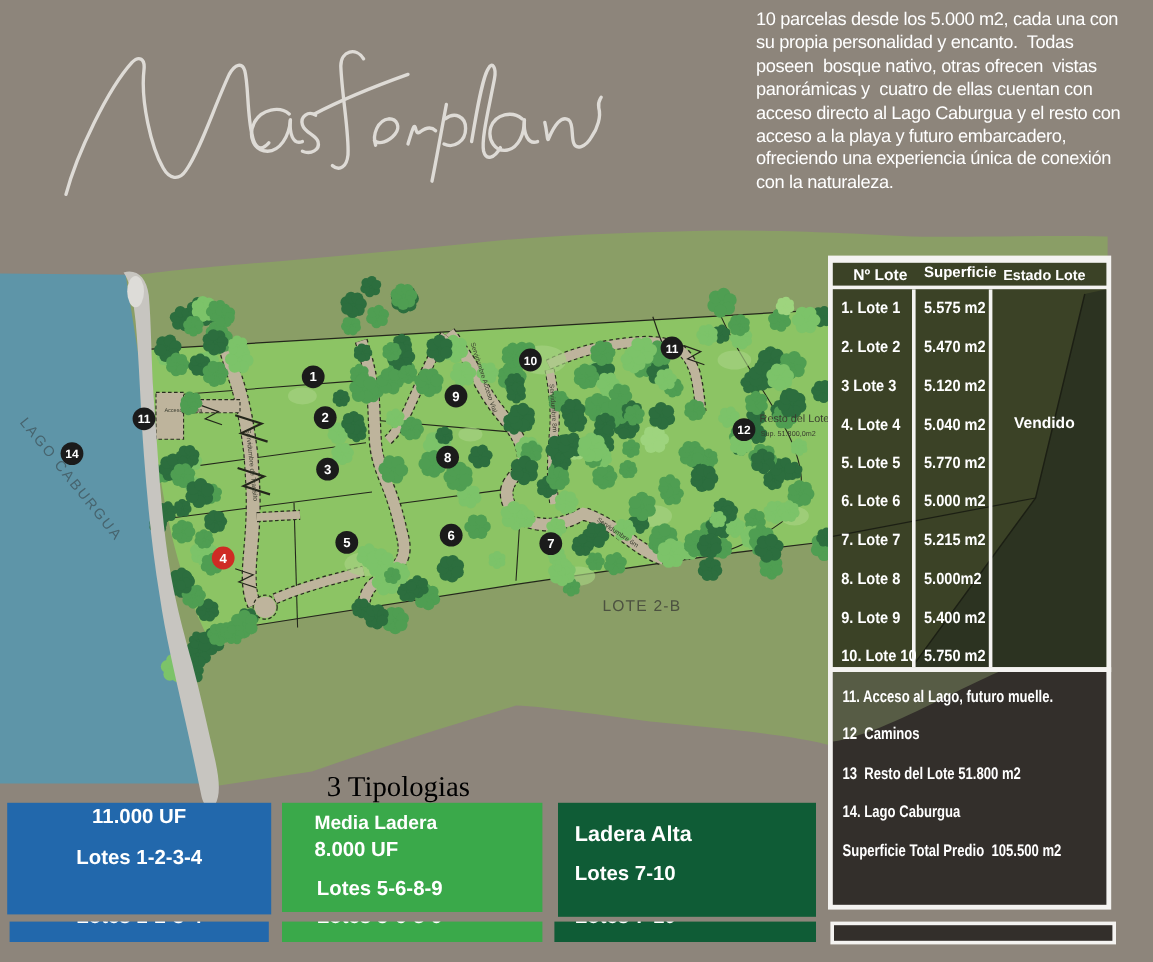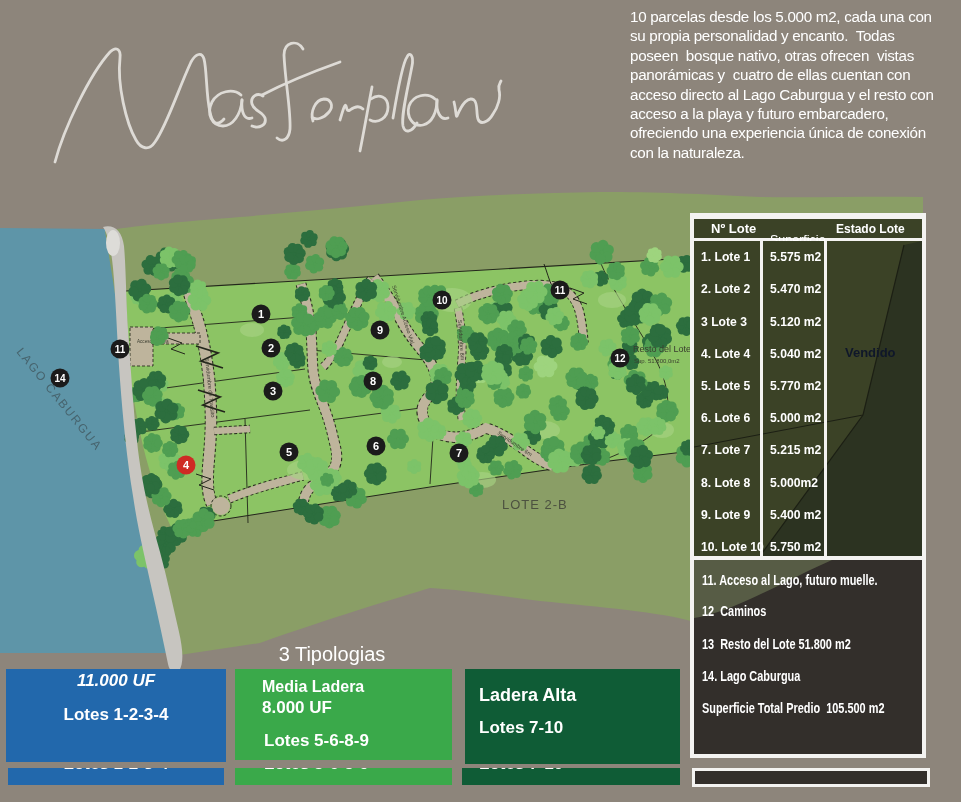--- a/index.html
+++ b/index.html
@@ -2023,62 +2023,62 @@
 <path d="M454,102 C456,110 456,118 457,116 C462,104 468,96 474,100 C478,103 476,113 478,119 C480,125 488,123 493,114 C498,107 501,97 499,90 C498,85 500,83 501,81"></path>
 </g>
 </svg>
 
 <div class="abs wt" style="left:630px;top:7px;width:320px;font-size:15.2px;line-height:19.4px;letter-spacing:-0.3px;">10 parcelas desde los 5.000 m2, cada una con<br>su propia personalidad y encanto.&nbsp; Todas<br>poseen&nbsp; bosque nativo, otras ofrecen&nbsp; vistas<br>panorámicas y&nbsp; cuatro de ellas cuentan con<br>acceso directo al Lago Caburgua y el resto con<br>acceso a la playa y futuro embarcadero,<br>ofreciendo una experiencia única de conexión<br>con la naturaleza.</div>
 
 <div class="abs" style="left:690px;top:213px;width:236px;height:347px;background:#f4f3f1;">
 
   <div class="abs" style="left:4px;top:6px;width:228px;height:19px;background:#3b4226;"></div>
   <div class="abs wt" style="left:21px;top:8px;font-size:13px;font-weight:bold;">Nº Lote</div>
-  <div class="abs wt" style="left:80px;top:20px;font-size:12.5px;font-weight:normal;">Superficie</div>
+  <div class="abs wt" style="left:80px;top:7px;font-size:12.5px;font-weight:bold;">Superficie</div>
   <div class="abs wt" style="left:146px;top:9px;font-size:12px;font-weight:bold;">Estado Lote</div>
 
   <div class="abs" style="left:4px;top:28px;width:228px;height:315px;background:#3b4226;overflow:hidden;">
     <svg width="228" height="315" style="position:absolute;left:0;top:0">
       <polygon points="210,4 228,0 228,315 66,315 169,174" fill="#2c3321"></polygon>
       <polyline points="210,4 169,174 66,315" stroke="#1c1f14" stroke-width="1.2" fill="none"></polyline>
       <line x1="0" y1="206" x2="169" y2="174" stroke="#1c1f14" stroke-width="1"></line>
     </svg>
 
     <div class="abs" style="left:66px;top:0;width:3px;height:315px;background:#f4f3f1;"></div>
     <div class="abs" style="left:130px;top:0;width:3px;height:315px;background:#f4f3f1;"></div>
   </div>
 </div>
 
-<div class="abs" style="left:845px;top:345px;font-size:13px;font-weight:bold;color:#0f172a;">Vendido</div>
+<div class="abs" style="left:845px;top:345px;font-size:13px;font-weight:bold;color:#ffffff;">Vendido</div>
 
 <div class="abs" style="left:690px;top:556px;width:236px;height:202px;background:#f4f3f1;">
   <div class="abs" style="left:4px;top:4px;width:228px;height:194px;background:#332f2b;overflow:hidden;">
     <svg width="228" height="60" style="position:absolute;left:0;top:0">
       <path d="M0,0 L138,0 C110,12 70,34 40,46 C25,52 12,56 0,58 Z" fill="#575c45"></path>
     </svg>
   </div>
 </div>
 
 <div class="abs wt" style="left:6px;top:669px;width:220px;height:93px;background:#2268ac;text-align:center;">
-  <div style="margin-top:2px;font-size:17px;font-weight:bold;font-style:italic;">11.000 UF</div>
+  <div style="margin-top:2px;font-size:17px;font-weight:bold;">11.000 UF</div>
   <div style="margin-top:14px;font-size:17px;font-weight:bold;">Lotes 1-2-3-4</div>
 </div>
 
 <div class="abs wt" style="left:235px;top:669px;width:217px;height:91px;background:#3aa94a;">
   <div style="margin:9px 0 0 27px;font-size:16px;font-weight:bold;">Media Ladera</div>
   <div style="margin:2px 0 0 27px;font-size:17px;font-weight:bold;">8.000 UF</div>
   <div style="margin:13px 0 0 29px;font-size:17px;font-weight:bold;">Lotes 5-6-8-9</div>
 </div>
 
 <div class="abs wt" style="left:465px;top:669px;width:215px;height:95px;background:#0f5c36;">
   <div style="margin:16px 0 0 14px;font-size:18px;font-weight:bold;">Ladera Alta</div>
   <div style="margin:12px 0 0 14px;font-size:17px;font-weight:bold;">Lotes 7-10</div>
 </div>
 
-<div class="abs" style="left:232px;top:643px;width:200px;text-align:center;font-size:20px;color:#ffffff;">3 Tipologias</div>
+<div class="abs" style="left:232px;top:643px;width:200px;text-align:center;font-size:24px;color:#000000;font-family:Liberation Serif, serif;">3 Tipologias</div>
 
 <div class="abs" style="left:8px;top:768px;width:216px;height:17px;background:#2268ac;overflow:hidden;text-align:center;color:#fff;font-weight:bold;font-size:17px;">
       <div style="margin-top:-14px;">Lotes 1-2-3-4</div>
     </div>
 
 <div class="abs" style="left:235px;top:768px;width:217px;height:17px;background:#3aa94a;overflow:hidden;color:#fff;font-weight:bold;font-size:17px;">
       <div style="margin:-14px 0 0 29px;">Lotes 5-6-8-9</div>
     </div>
 
 <div class="abs" style="left:462px;top:768px;width:218px;height:17px;background:#0f5c36;overflow:hidden;color:#fff;font-weight:bold;font-size:17px;">

